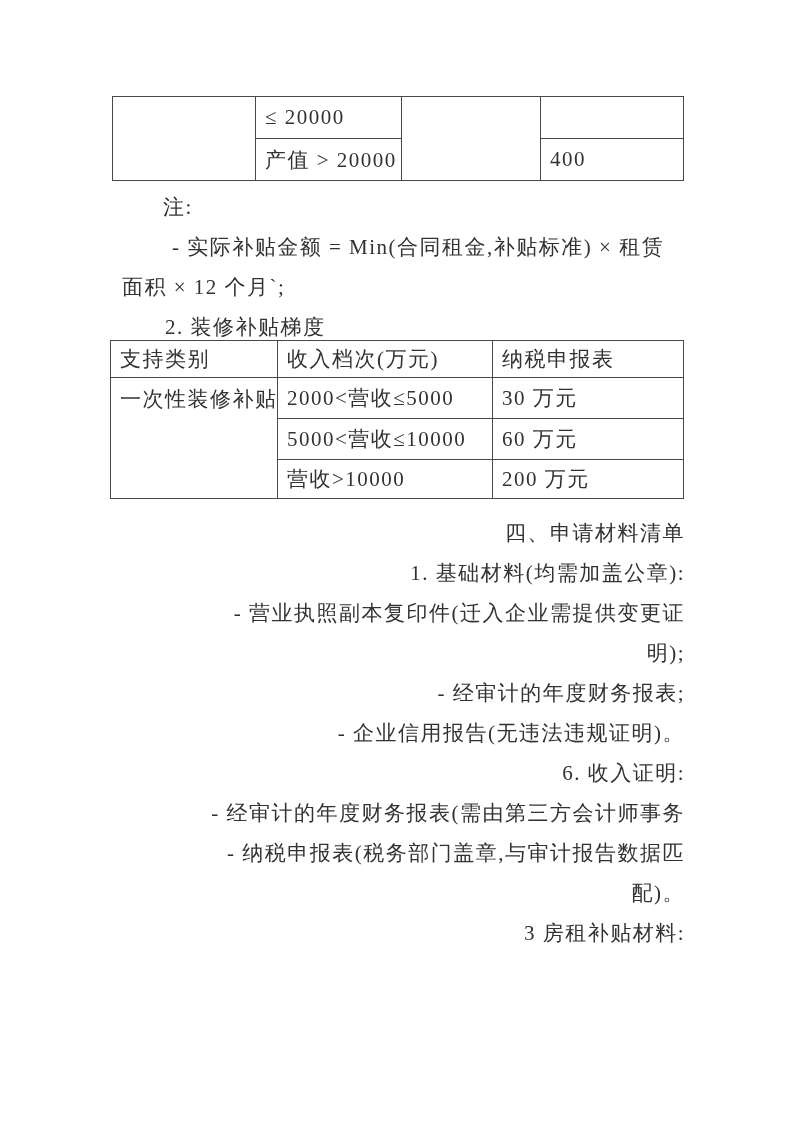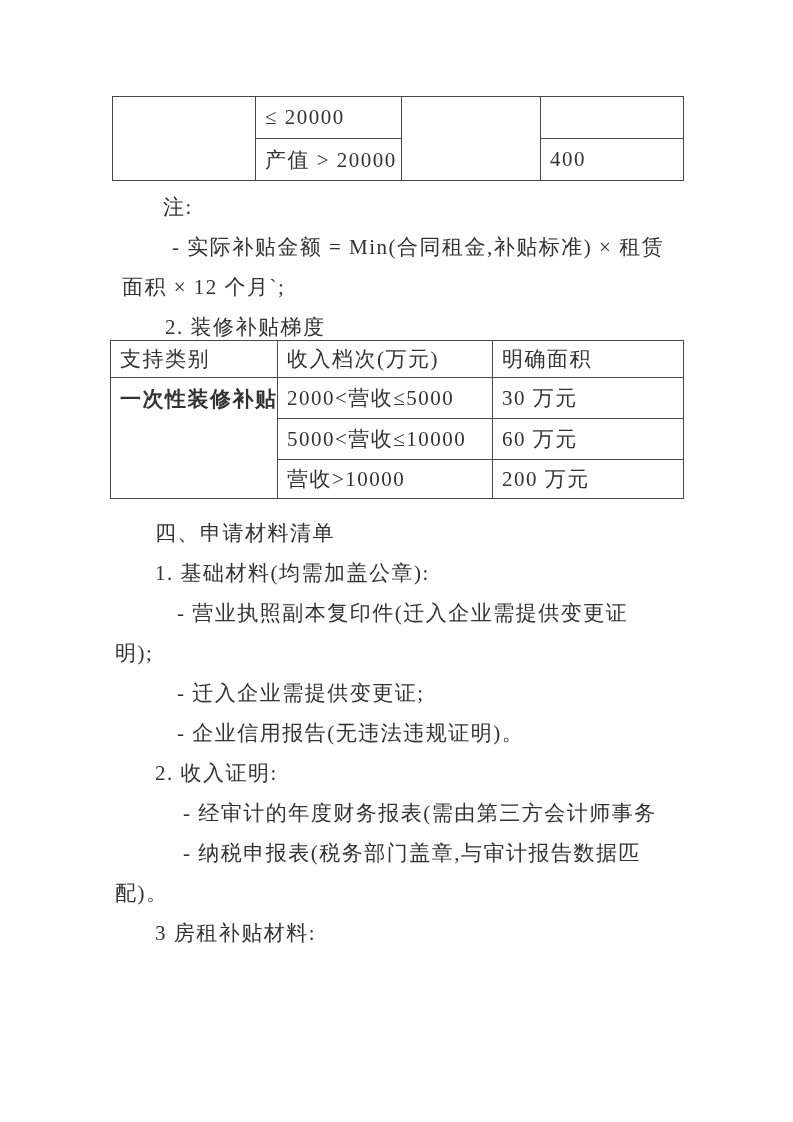--- a/index.html
+++ b/index.html
@@ -21,23 +21,23 @@
     padding:0 9px;
     font-weight:normal;
     text-align:left;
     vertical-align:middle;
     overflow:hidden;
     white-space:nowrap;
   }
   .t1 { width:571px; margin:96px 0 0 -2px; }
   .t1 tr { height:42px; }
   .t2 { width:573px; margin:-7px 0 16px -4px; }
-  .cat-cell { vertical-align:top; padding-top:7px; line-height:29px;font-weight:bold; }
+  .cat-cell { vertical-align:top; padding-top:7px; line-height:29px; }
   .lines-top { margin-top:6px; }
-  .lines-bottom { margin-top:-2px; }
+  .lines-bottom { margin-top:-2px;text-align:right; }
   .line {
     height:40px; line-height:40px;
     white-space:nowrap;
     text-indent:var(--ind,0px);
   }
 </style>
 </head>
 <body>
 
 <div class="page">
@@ -73,21 +73,21 @@
   <table class="t2">
     <colgroup>
       <col style="width:167px">
         <col style="width:215px">
         <col style="width:191px">
     </colgroup>
     <tbody>
       <tr style="height:37px">
         <th>支持类别</th>
         <th>收入档次(万元)</th>
-        <th>明确面积</th>
+        <th>纳税申报表</th>
       </tr>
       <tr style="height:41px">
         <td rowspan="3" class="cat-cell">一次性装修补贴</td>
         <td>2000&lt;营收≤5000</td>
         <td>30 万元</td>
       </tr>
       <tr style="height:41px">
         <td>5000&lt;营收≤10000</td>
         <td>60 万元</td>
       </tr>
@@ -96,22 +96,22 @@
         <td>200 万元</td>
       </tr>
     </tbody>
   </table>
 
   <div class="lines-bottom">
     <div class="line" style="--ind:41px">四、申请材料清单</div>
     <div class="line" style="--ind:41px">1. 基础材料(均需加盖公章):</div>
     <div class="line" style="--ind:63px">- 营业执照副本复印件(迁入企业需提供变更证</div>
     <div class="line" style="--ind:1px">明);</div>
-    <div class="line" style="--ind:63px">- 迁入企业需提供变更证;</div>
+    <div class="line" style="--ind:63px">- 经审计的年度财务报表;</div>
     <div class="line" style="--ind:63px">- 企业信用报告(无违法违规证明)。</div>
-    <div class="line" style="--ind:41px">2. 收入证明:</div>
+    <div class="line" style="--ind:41px">6. 收入证明:</div>
     <div class="line" style="--ind:69px">- 经审计的年度财务报表(需由第三方会计师事务</div>
     <div class="line" style="--ind:69px">- 纳税申报表(税务部门盖章,与审计报告数据匹</div>
     <div class="line" style="--ind:1px">配)。</div>
     <div class="line" style="--ind:41px">3 房租补贴材料:</div>
   </div>
 
 </div>
 
 </body></html>

